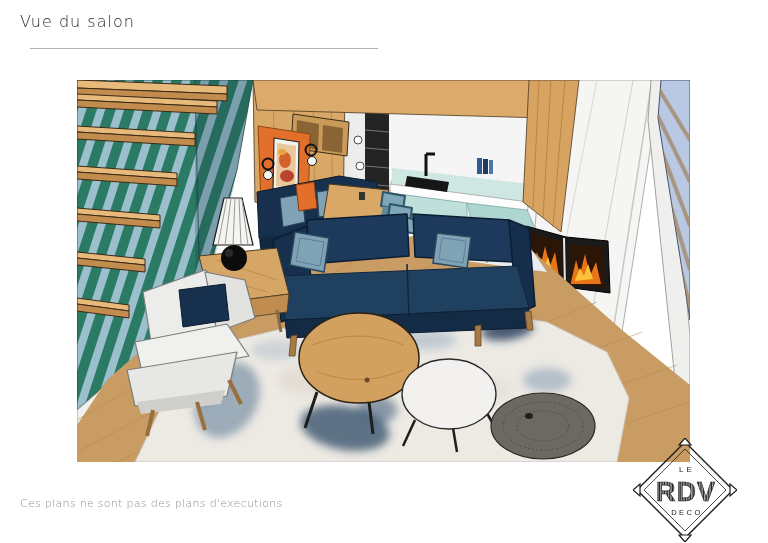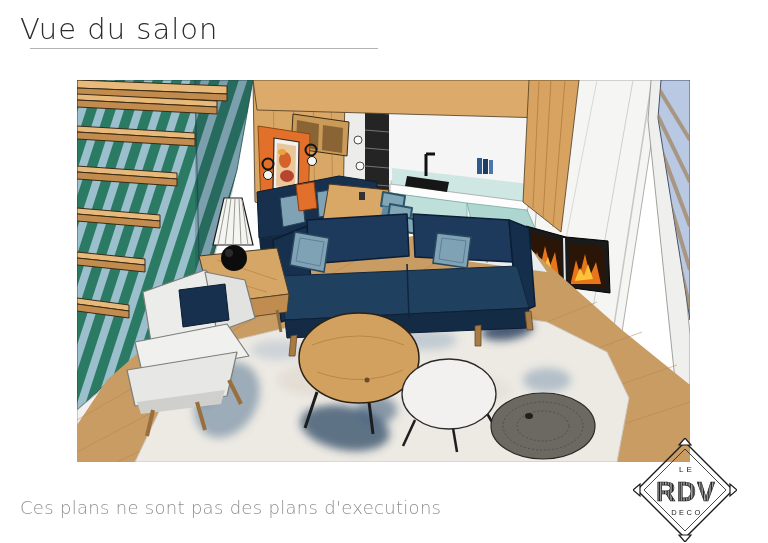--- a/index.html
+++ b/index.html
@@ -2,32 +2,32 @@
 <html><head>
 <meta charset="utf-8">
 <style>
   html,body{margin:0;padding:0;}
   body{
     width:768px;height:543px;position:relative;overflow:hidden;
     background:#ffffff;font-family:"Liberation Sans",sans-serif;
   }
   .page-title{
     position:absolute;left:20px;top:12px;
-    font-size:29px;font-weight:300;letter-spacing:1px;color:#2b2b2b;
+    font-size:16px;font-weight:300;letter-spacing:1px;color:#2b2b2b;
     font-family:"DejaVu Sans","Liberation Sans",sans-serif;
   }
   .title-underline{
     position:absolute;left:30px;top:48px;width:348px;height:1px;background:#b3b3b3;
   }
   .render-wrap{
     position:absolute;left:77px;top:80px;width:613px;height:382px;
   }
   .footer-note{
     position:absolute;left:20px;top:497px;
-    font-size:18px;font-weight:300;letter-spacing:.3px;color:#8f8f8f;
+    font-size:11px;font-weight:300;letter-spacing:.3px;color:#8f8f8f;
     font-family:"DejaVu Sans","Liberation Sans",sans-serif;
   }
   .logo-wrap{position:absolute;left:633px;top:438px;width:104px;height:104px;}
   svg text{font-family:"Liberation Sans",sans-serif;}
 </style>
 </head>
 <body>
 
 <div class="page-title">Vue du salon</div>
 <div class="title-underline"></div>

